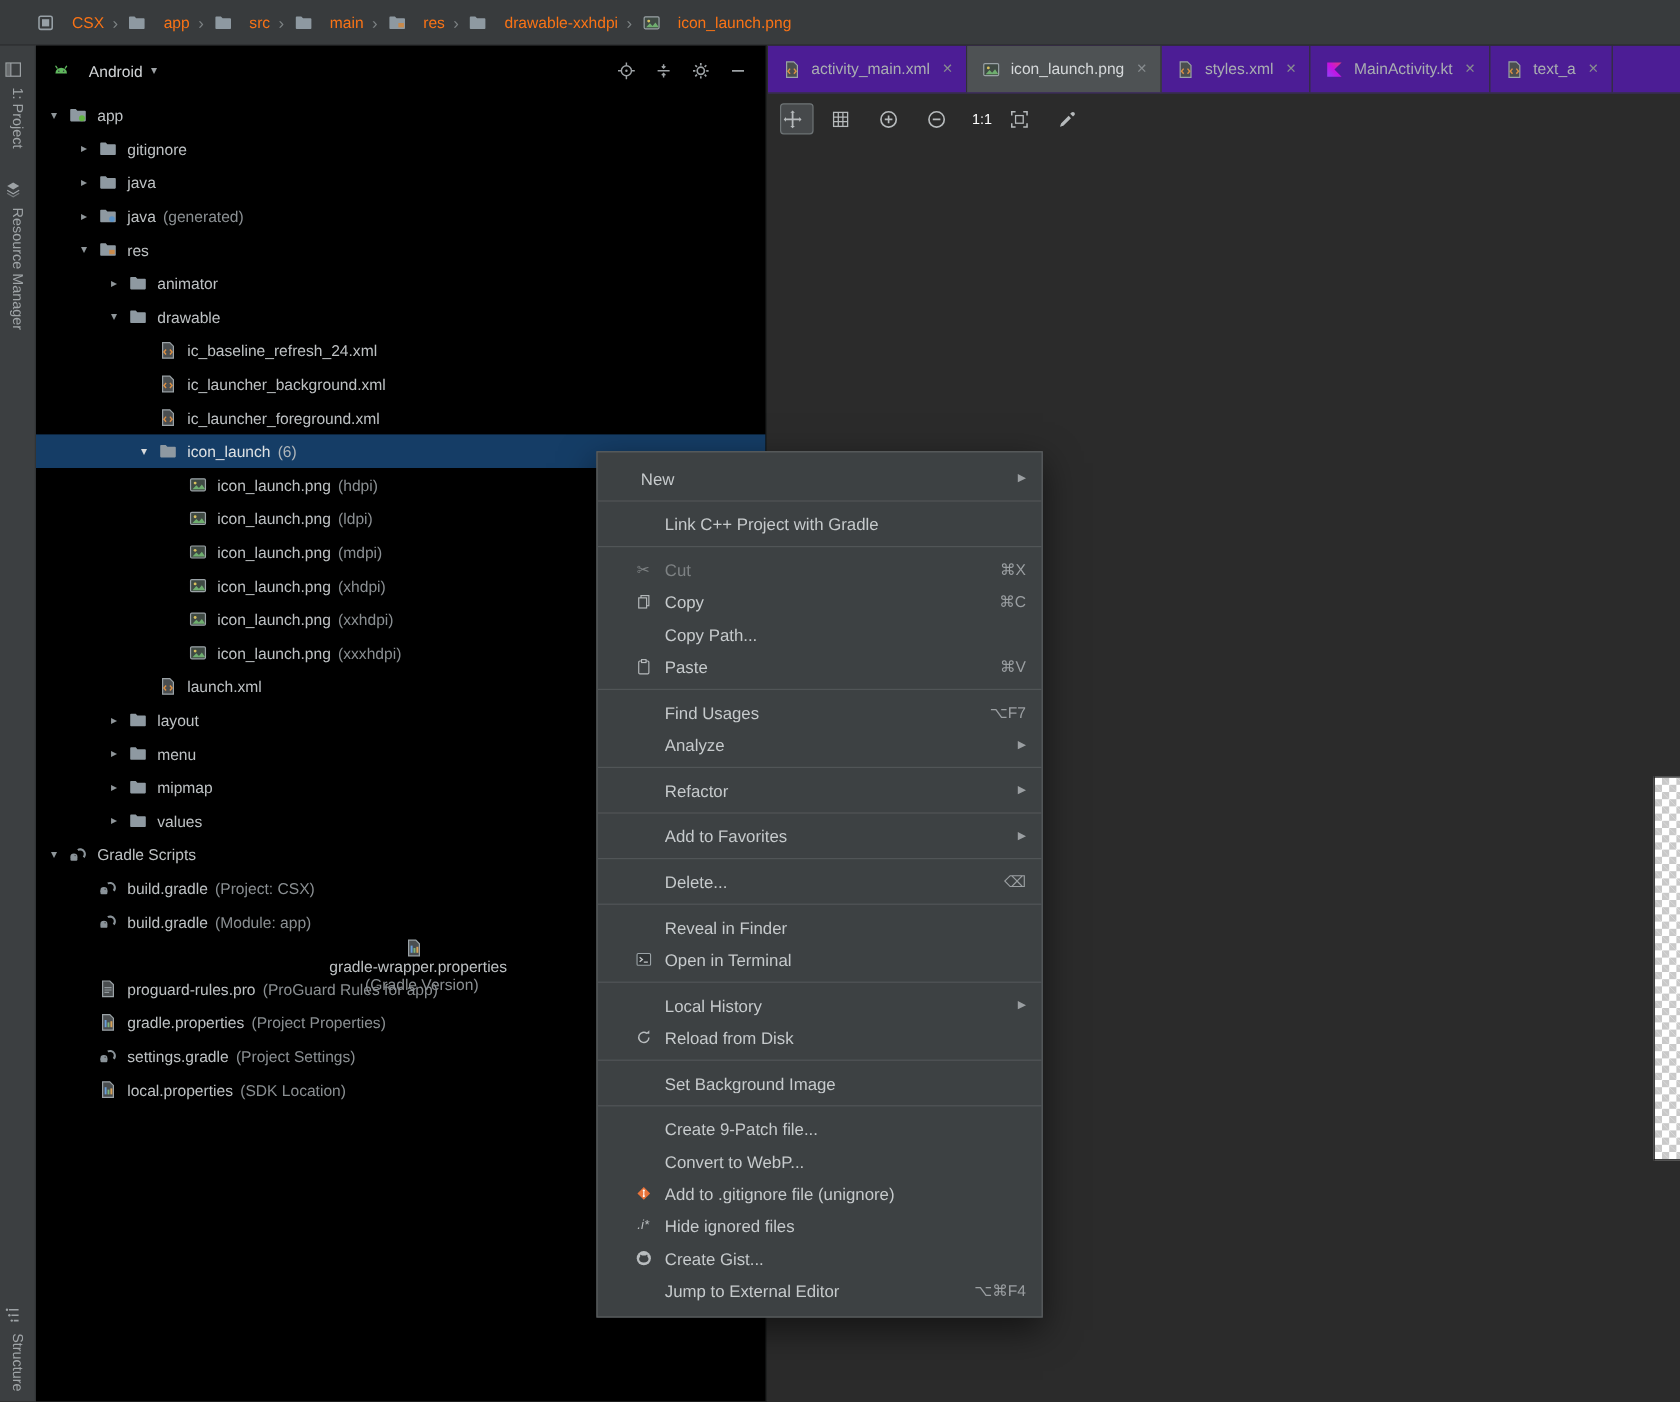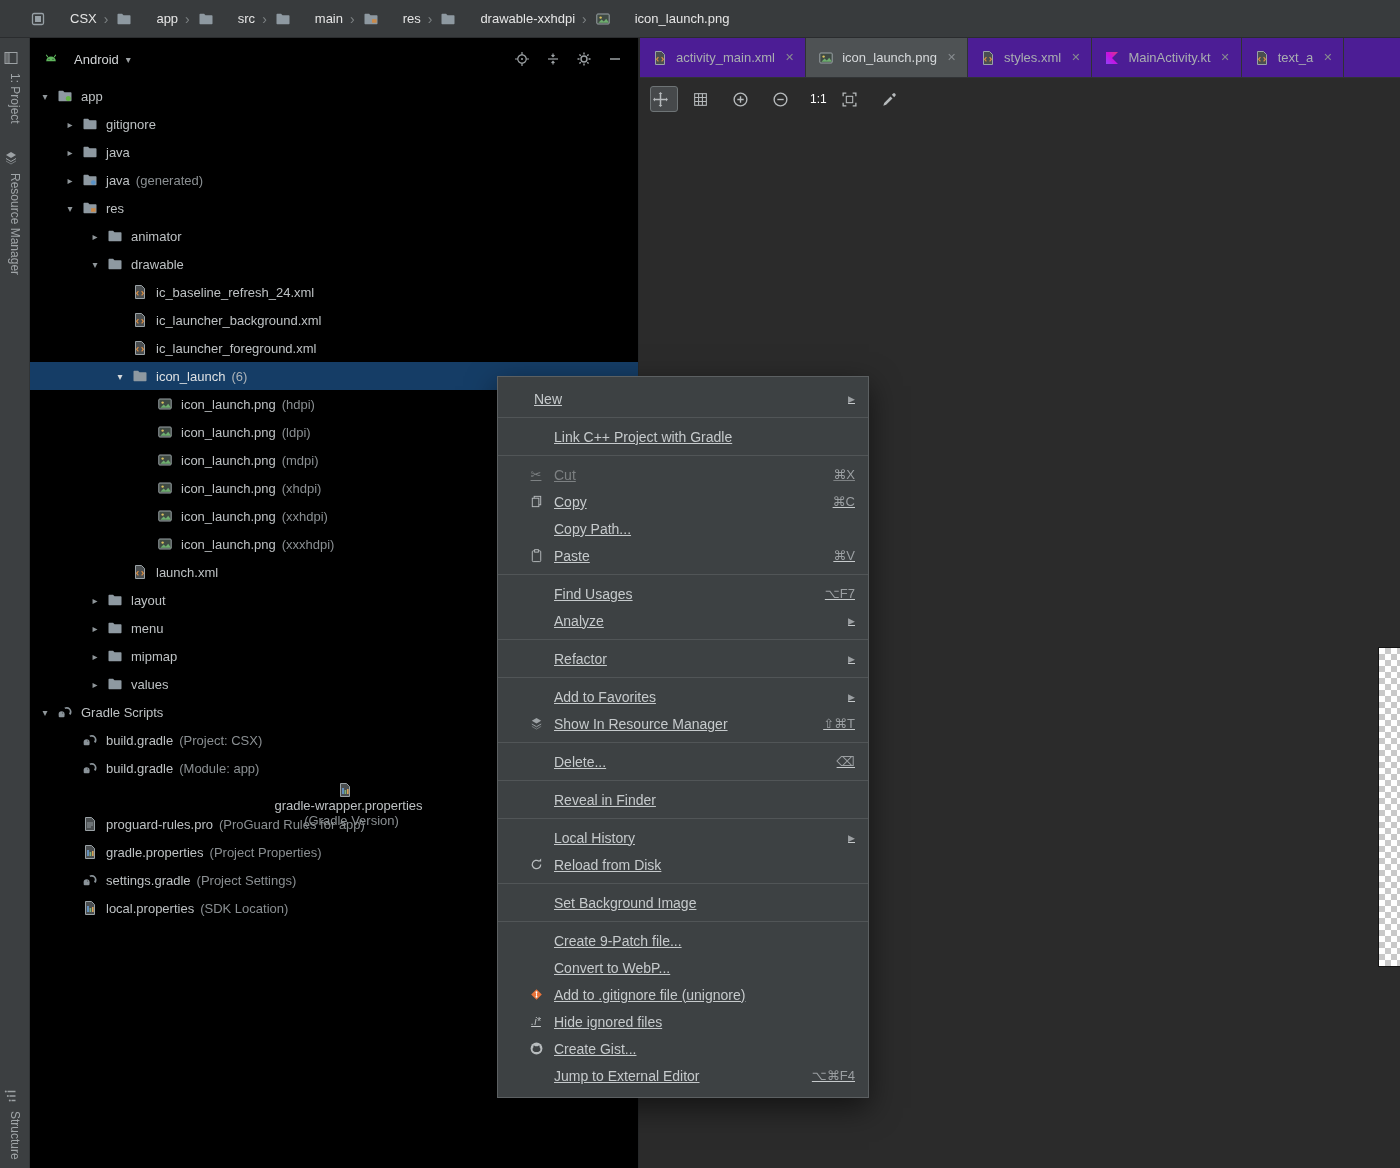--- a/index.html
+++ b/index.html
@@ -1,21 +1,21 @@
 <!DOCTYPE html>
 <html><head>
 <meta charset="utf-8">
 <style>
   * { margin:0; padding:0; box-sizing:border-box; font-family:"Liberation Sans","DejaVu Sans",sans-serif; }
   html,body { width:1400px; height:1168px; overflow:hidden; background:#2b2b2b; position:relative; }
 
   
   .topbar { position:absolute; left:0; top:0; width:1400px; height:38px; background:#383b3d;
             border-bottom:1px solid #2a2c2e; display:flex; align-items:center; padding-left:26px; }
-  .crumb { display:inline-flex; align-items:center; gap:16px; color:#e5e5e5; font-size:13px; padding:0 3px; }
+  .crumb { display:inline-flex; align-items:center; gap:6px; color:#f97316; font-size:13px; padding:0 3px; }
   .crumb-sep { color:#7d8284; font-size:14px; padding:0 4px; }
 
   
   .rail { position:absolute; left:0; top:38px; width:30px; height:1130px; background:#3c3f41;
           border-right:1px solid #313436; display:flex; flex-direction:column; align-items:center;
           padding-top:12px; gap:26px; }
   .rail-btn { display:flex; flex-direction:column; align-items:center; gap:7px; }
   .rail-label { writing-mode:vertical-rl; color:#a0a5a8; font-size:12px; white-space:nowrap; }
   .rail-bottom { margin-top:auto; margin-bottom:8px; }
 
@@ -57,21 +57,21 @@
                               linear-gradient(45deg,#c9c9c9 25%,transparent 25%,transparent 75%,#c9c9c9 75%);
              background-size:12px 12px; background-position:0 0,6px 6px;
              border:1px solid #141414; border-right:none; }
 
   
   .menu { position:absolute; left:497px; top:376px; width:372px; background:#3d4143;
           border:1px solid #5c6062; box-shadow:0 10px 28px rgba(0,0,0,.55); padding:3px 0;
           font-size:14px; color:#c6cacc; z-index:50; }
   .mgroup { padding:5px 0; }
   .mgroup + .mgroup { border-top:1px solid #515557;padding-left:20px; }
-  .mi { height:27px; display:flex; align-items:center; padding:0 13px 0 9px; gap:9px;text-decoration:underline; }
+  .mi { height:27px; display:flex; align-items:center; padding:0 13px 0 9px; gap:9px; }
   .mi .micon { width:18px; height:16px; flex:none; display:flex; align-items:center; justify-content:center; }
   .mi .micon svg { width:15px; height:15px; }
   .mi .micon .g { font-size:13px; color:#b8bcbe; line-height:1; }
   .mi .mlabel { flex:1; white-space:nowrap; overflow:hidden; }
   .mi .msc { color:#9b9fa2; font-size:13px; }
   .mi .arrow { color:#9b9fa2; font-size:9px; }
   .mi.disabled { color:#7d8183; }
   .mi.disabled .micon .g { color:#7d8183; }
 </style>
 </head>
@@ -737,43 +737,42 @@
         <span class="mlabel">Refactor</span>
         <span class="arrow">▶</span>
       </div>
     </div>
     <div class="mgroup">
       <div class="mi">
         <span class="micon"></span>
         <span class="mlabel">Add to Favorites</span>
         <span class="arrow">▶</span>
       </div>
-      <div class="mi">
-        <span class="micon">
-          <svg viewBox="0 0 16 16">
-            <path d="M8 2l5 3-5 3-5-3z" fill="#9da2a5"></path>
-            <path d="M3 8.5l5 3 5-3" fill="none" stroke="#9da2a5"></path>
-            <path d="M3 11l5 3 5-3" fill="none" stroke="#9da2a5" opacity=".6"></path>
-          </svg>
-        </span>
-        <span class="mlabel">Show In Resource Manager</span>
-        <span class="msc">⇧⌘T</span>
-      </div>
     </div>
     <div class="mgroup">
       <div class="mi">
         <span class="micon"></span>
         <span class="mlabel">Delete...</span>
         <span class="msc">⌫</span>
       </div>
     </div>
     <div class="mgroup">
       <div class="mi">
         <span class="micon"></span>
         <span class="mlabel">Reveal in Finder</span>
+      </div>
+      <div class="mi">
+        <span class="micon">
+          <svg viewBox="0 0 16 16">
+            <rect x="2" y="2.8" width="12" height="10.4" rx="1" fill="#2f3335" stroke="#9aa2a6"></rect>
+            <path d="M4.3 6l2.4 2-2.4 2" fill="none" stroke="#c3c7c9" stroke-width="1.2"></path>
+            <path d="M8 10.4h3.6" stroke="#c3c7c9" stroke-width="1.2"></path>
+          </svg>
+        </span>
+        <span class="mlabel">Open in Terminal</span>
       </div>
     </div>
     <div class="mgroup">
       <div class="mi">
         <span class="micon"></span>
         <span class="mlabel">Local History</span>
         <span class="arrow">▶</span>
       </div>
       <div class="mi">
         <span class="micon">

